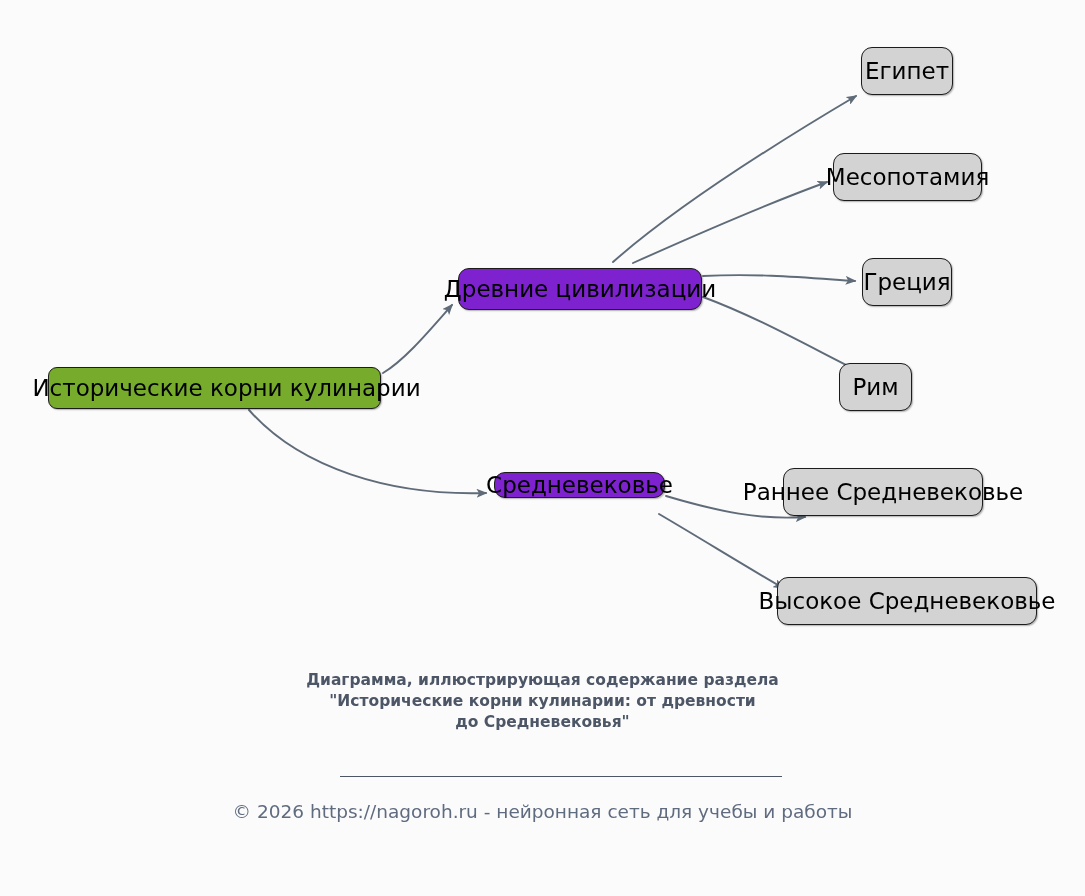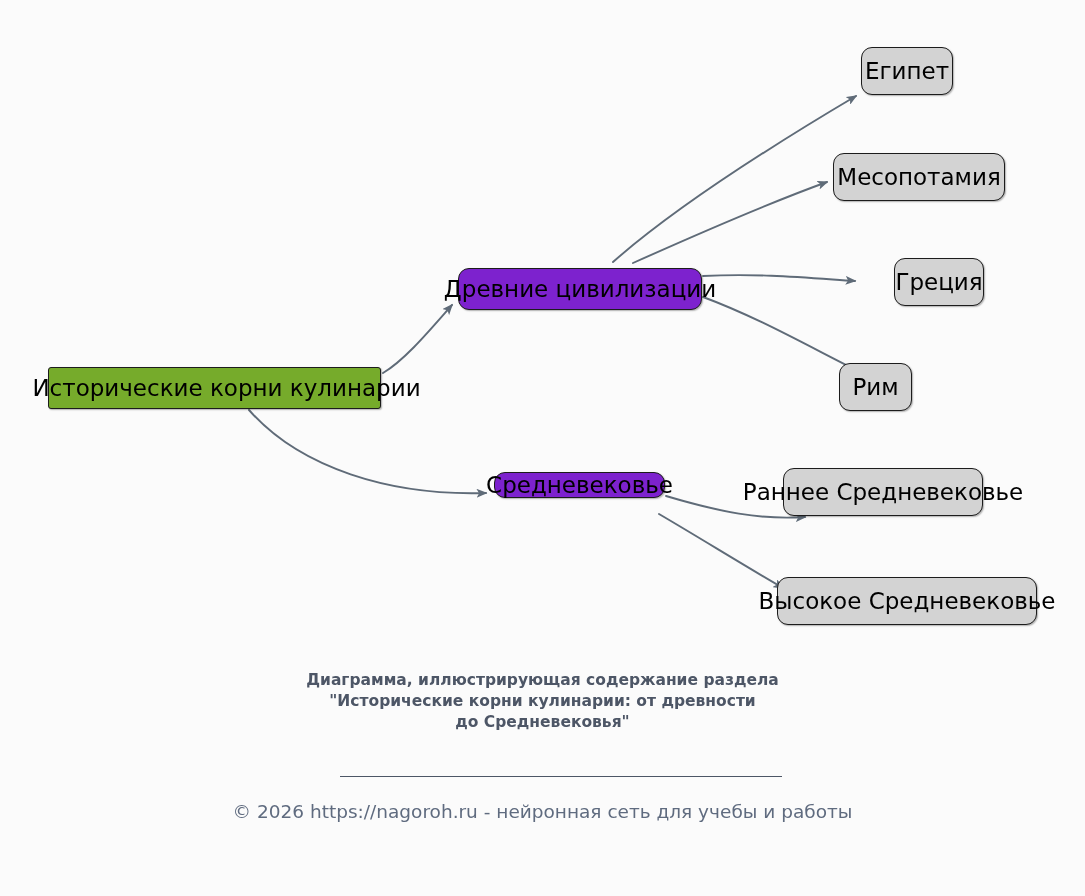--- a/index.html
+++ b/index.html
@@ -33,21 +33,21 @@
     color: #000000;
     font-size: 23px;
     line-height: 1;
     white-space: nowrap;
     z-index: 3;
     box-shadow: 1px 1px 1.5px rgba(0,0,0,0.30);
     padding: 0 10px;
   }
   .node.root {
     background: #76ab2b;
-    border-radius: 3px;
+    border-radius: 9px;
     padding-left: 34px;
   }
   .node.branch {
     background: #7d22ce;
   }
   .node.leaf {
     background: #d3d3d3;
   }
   .caption {
     position: absolute;
@@ -111,24 +111,24 @@
       </div>
       <div class="node branch" style="left: 458px; top: 268px; width: 244px; height: 42px;">
         <span>Древние цивилизации</span>
       </div>
       <div class="node branch" style="left: 494px; top: 472px; width: 171px; height: 26px;">
         <span>Средневековье</span>
       </div>
       <div class="node leaf" style="left: 861px; top: 47px; width: 92px; height: 48px;">
         <span>Египет</span>
       </div>
-      <div class="node leaf" style="left: 833px; top: 153px; width: 172px; height: 48px;">
+      <div class="node leaf" style="left: 833px; top: 153px; width: 149px; height: 48px;">
         <span>Месопотамия</span>
       </div>
-      <div class="node leaf" style="left: 862px; top: 258px; width: 90px; height: 48px; margin-left: 32px;">
+      <div class="node leaf" style="left: 862px; top: 258px; width: 90px; height: 48px;">
         <span>Греция</span>
       </div>
       <div class="node leaf" style="left: 839px; top: 363px; width: 73px; height: 48px;">
         <span>Рим</span>
       </div>
       <div class="node leaf" style="left: 783px; top: 468px; width: 200px; height: 48px;">
         <span>Раннее Средневековье</span>
       </div>
       <div class="node leaf" style="left: 777px; top: 577px; width: 260px; height: 48px;">
         <span>Высокое Средневековье</span>

